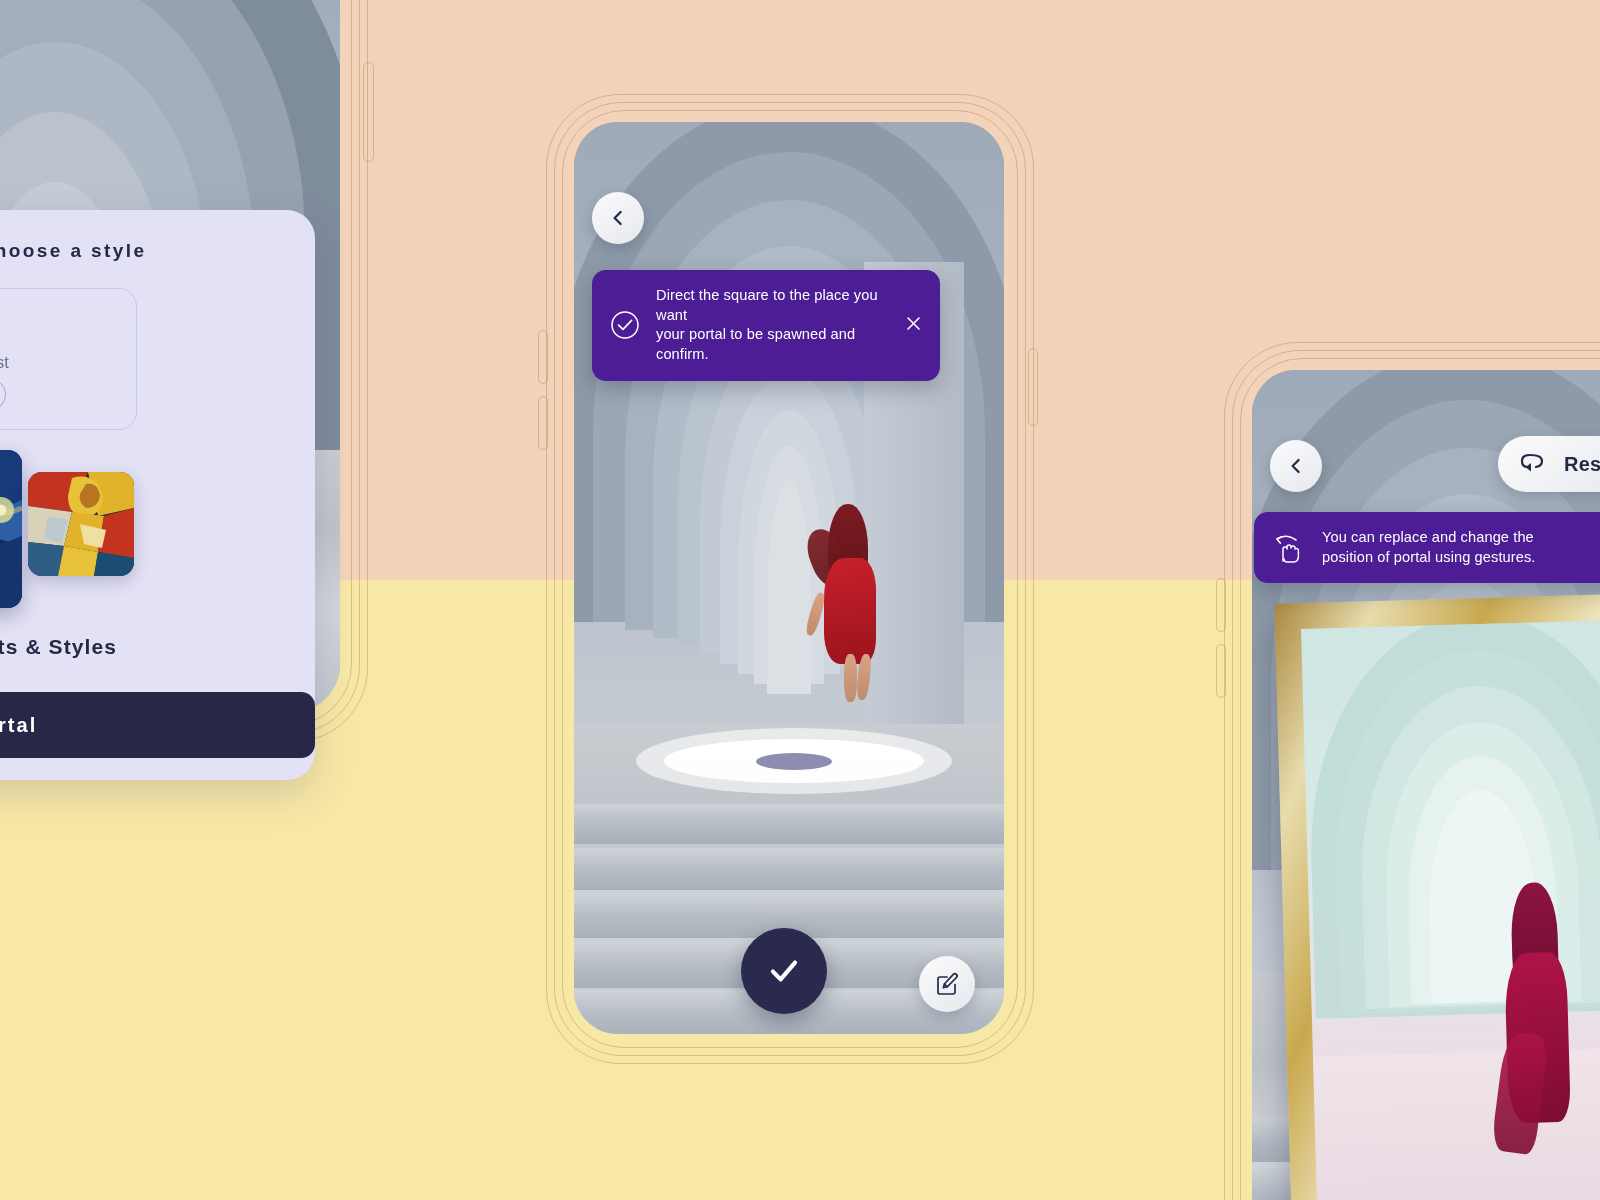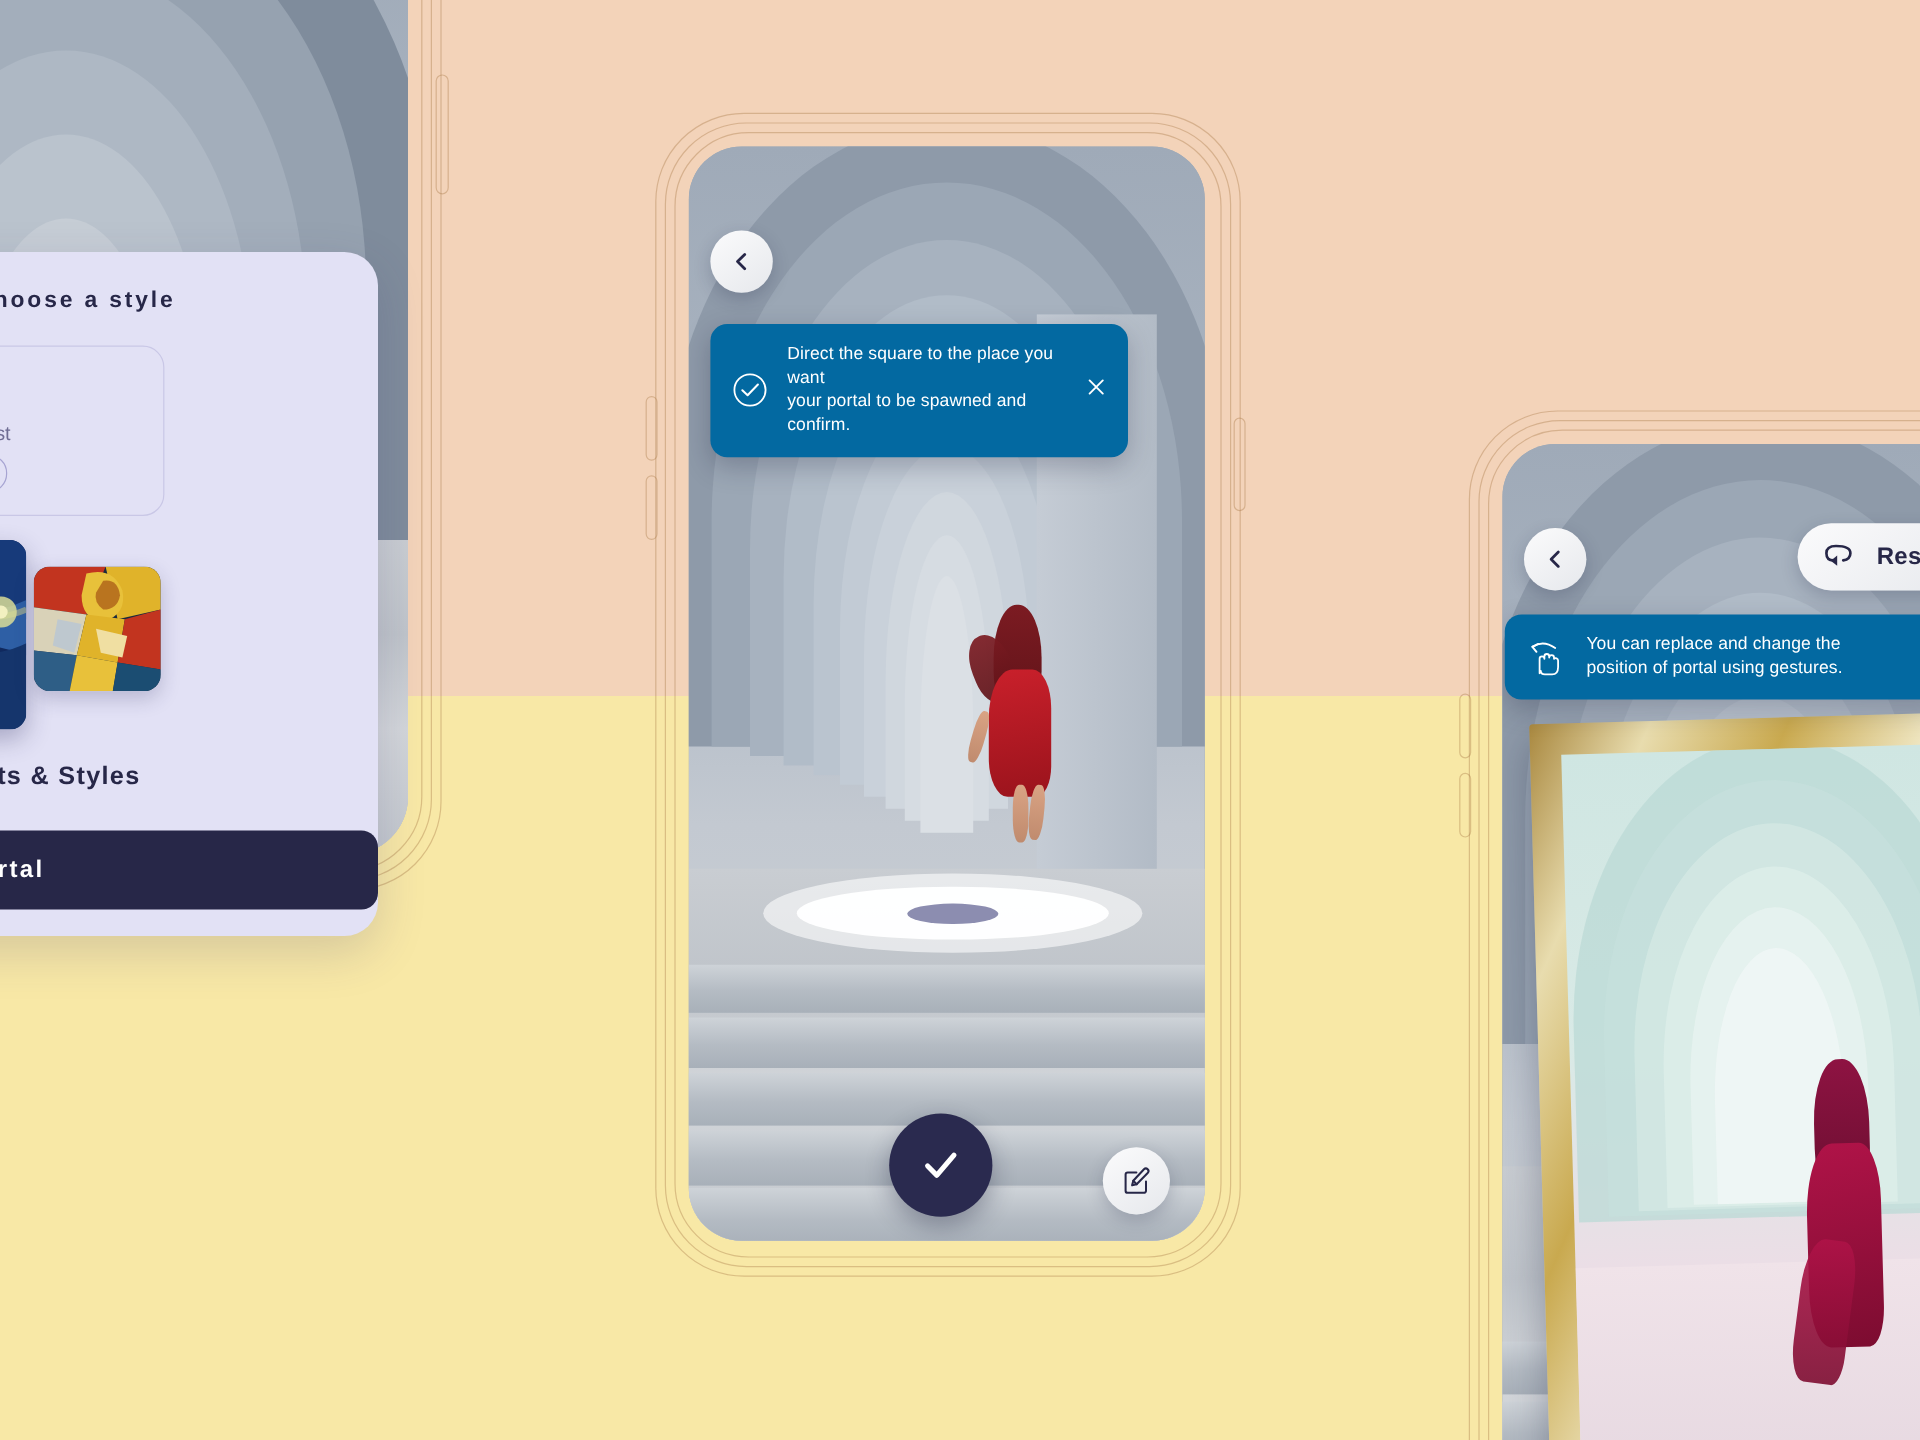--- a/index.html
+++ b/index.html
@@ -38,21 +38,21 @@
 
   
   .circle-btn{position:absolute;border-radius:50%;display:flex;align-items:center;justify-content:center;
     background:linear-gradient(145deg,#FBFBFC,#E6E8EC);box-shadow:0 5px 14px rgba(30,35,70,.22);}
   .circle-btn svg{display:block;}
 
   .confirm-btn{position:absolute;width:86px;height:86px;border-radius:50%;background:#2A2A4F;
     display:flex;align-items:center;justify-content:center;box-shadow:0 8px 20px rgba(20,22,50,.32);}
 
   
-  .tooltip{position:absolute;background:#0369a1;border-radius:14px;display:flex;align-items:center;
+  .tooltip{position:absolute;background:#4c1d95;border-radius:14px;display:flex;align-items:center;
     padding:16px 18px;box-shadow:0 8px 22px rgba(20,22,50,.25);}
   .tooltip .tip-icon{flex:0 0 auto;margin-right:16px;display:flex;align-items:center;justify-content:center;}
   .tooltip .tip-text{color:#FFFFFF;font-size:14.6px;line-height:1.35;letter-spacing:.1px;white-space:pre-line;flex:1 1 auto;}
   .tooltip .tip-close{flex:0 0 auto;margin-left:14px;cursor:pointer;}
 
   
   .pill-btn{position:absolute;height:56px;border-radius:28px;background:linear-gradient(145deg,#FBFBFC,#E7E9ED);
     display:flex;align-items:center;padding:0 26px 0 22px;box-shadow:0 5px 14px rgba(30,35,70,.22);}
   .pill-btn .pill-label{color:#272748;font-size:20px;font-weight:700;margin-left:14px;letter-spacing:.2px;}
 

